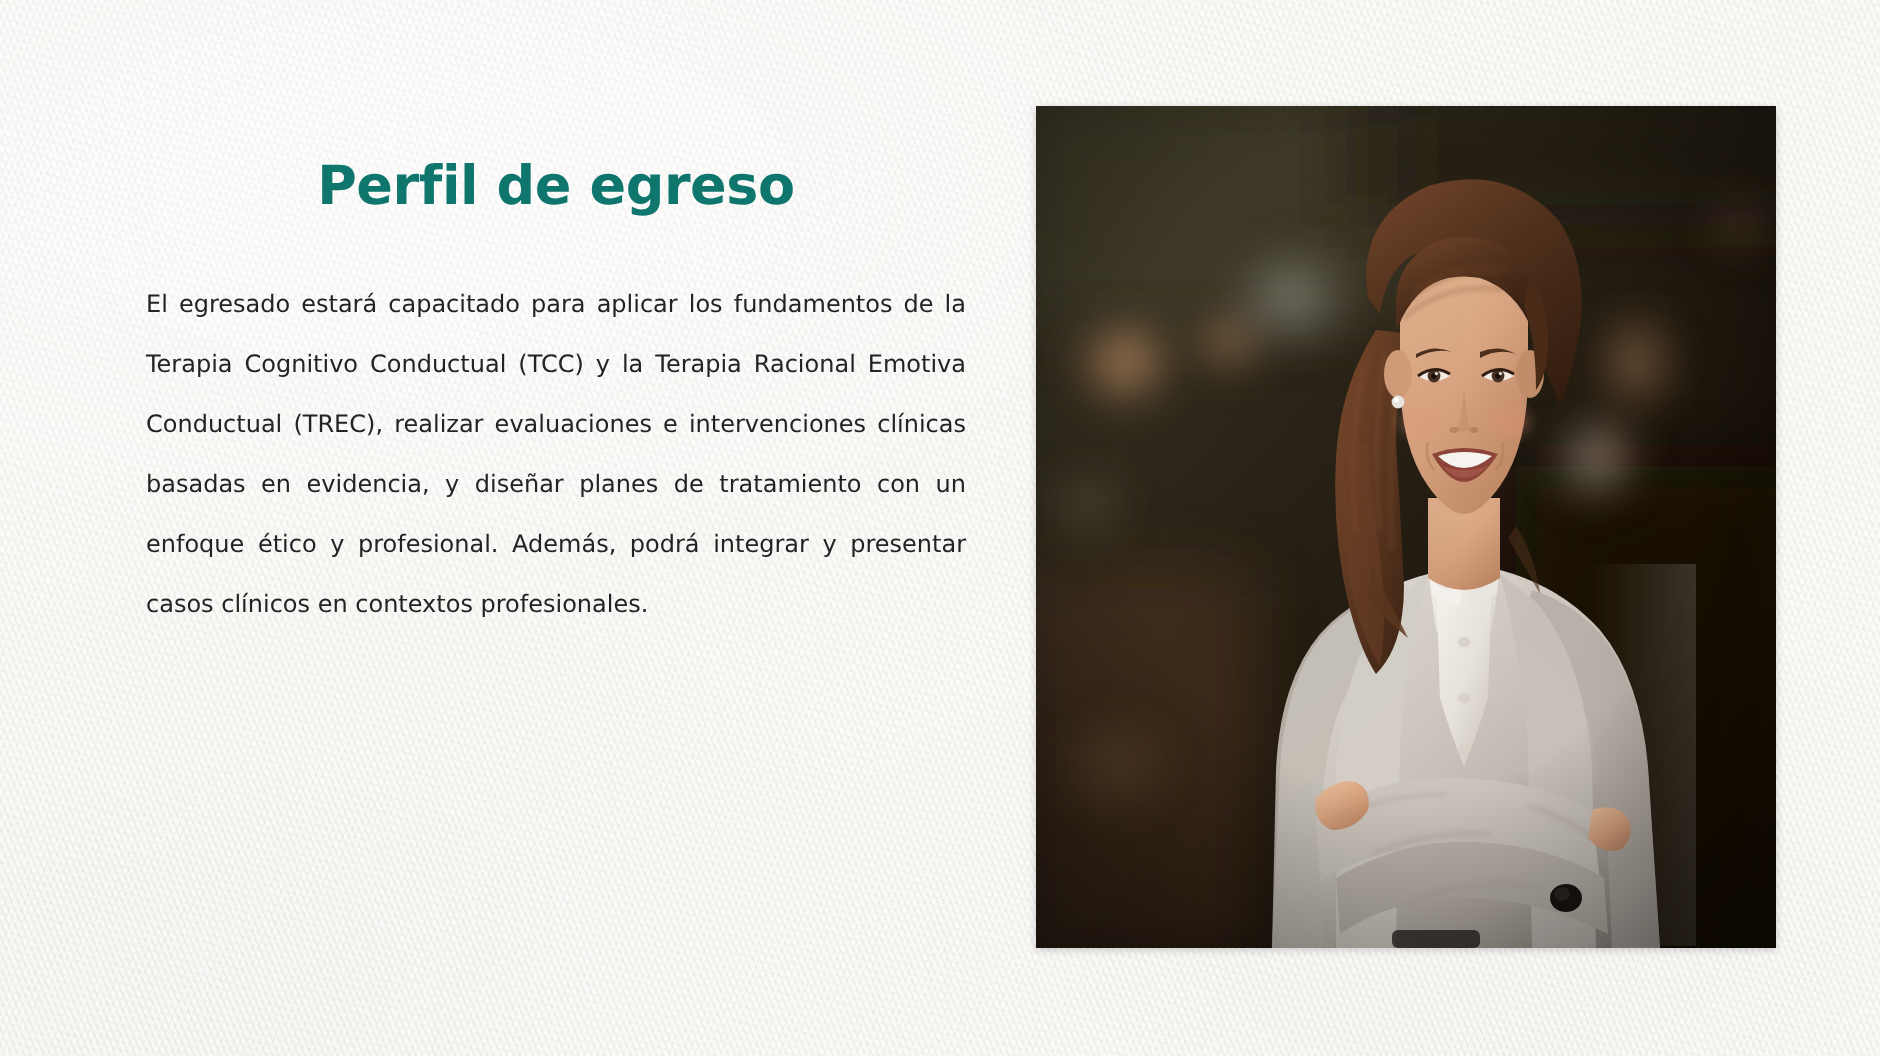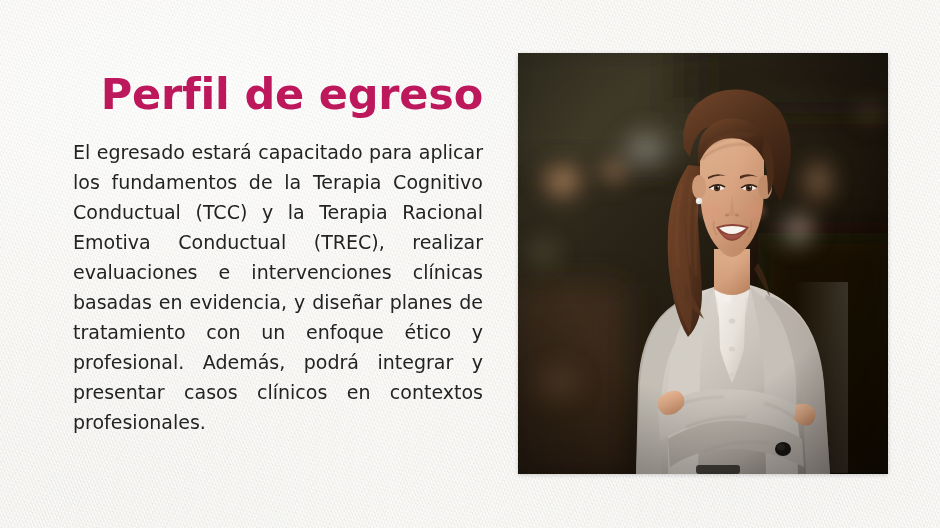--- a/index.html
+++ b/index.html
@@ -42,34 +42,34 @@
   .text-column {
     position: absolute;
     left: 73px;
     top: 72px;
     width: 410px;
   }
 
   .slide-title {
     margin: 0;
     font-family: "DejaVu Sans", sans-serif;
-    font-size: 43px;
+    font-size: 27px;
     font-weight: bold;
     line-height: 44px;
     letter-spacing: -0.2px;
-    color: #be185d;
-    text-align: right;
+    color: #0f766e;
+    text-align: center;
     white-space: nowrap;
   }
 
   .body-text {
     margin: 0;
     padding-top: 21px;
     font-family: "DejaVu Sans", sans-serif;
-    font-size: 19px;
+    font-size: 12px;
     line-height: 30px;
     color: #232323;
     text-align: justify;
     text-justify: inter-word;
     hyphens: none;
   }
 
   
   .photo-frame {
     position: absolute;

